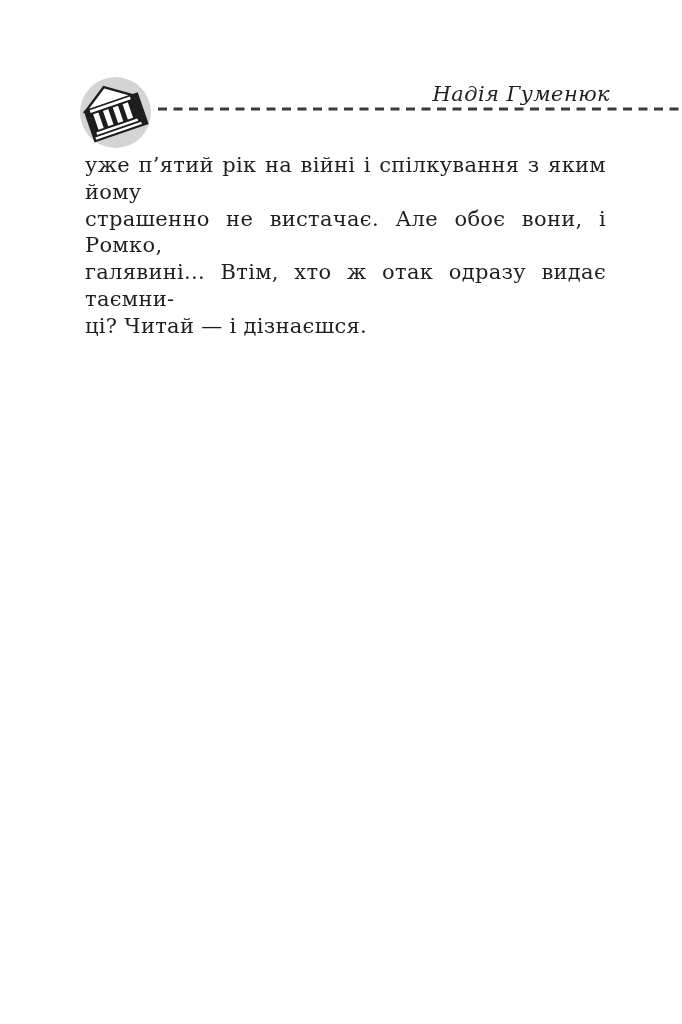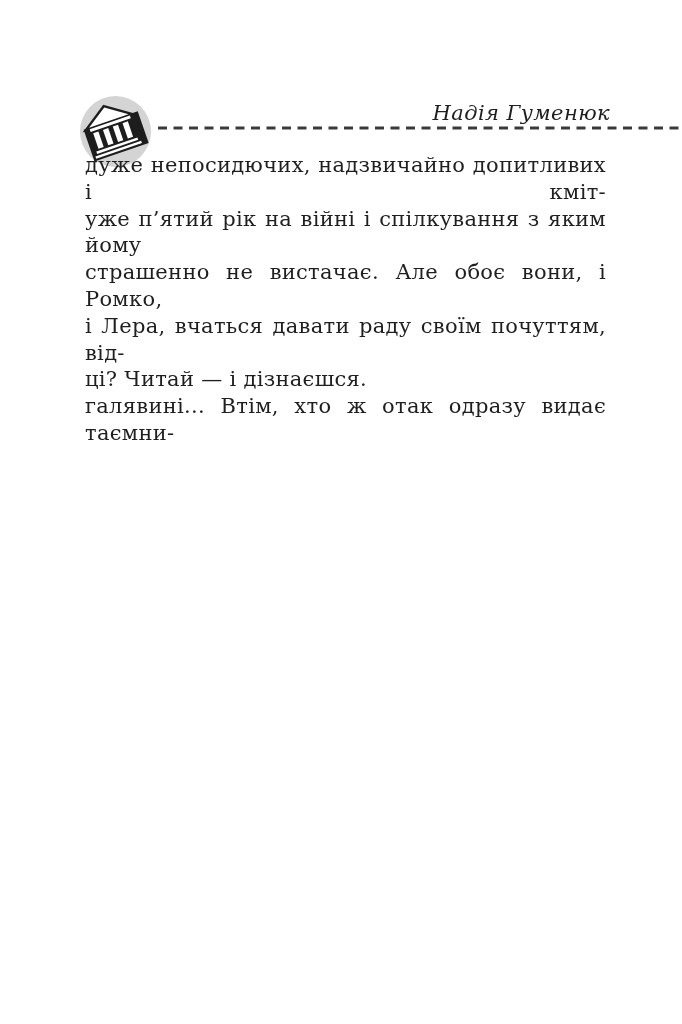--- a/index.html
+++ b/index.html
@@ -14,21 +14,21 @@
   .page{
     position:relative;
     width:682px;
     height:1024px;
     background:var(--paper);
     overflow:hidden;
     font-family:"DejaVu Serif","Liberation Serif",serif;
   }
   .header{
     position:absolute;
-    top:95px;
+    top:76px;
     left:78px;
     right:70px;
     height:76px;
   }
   .logo{
     position:absolute;
     left:0;
     top:0;
     width:75px;
     height:75px;
@@ -98,21 +98,19 @@
 
     <div class="author">Надія Гуменюк</div>
 
     <svg class="divider" width="100%" height="4" preserveAspectRatio="none" aria-hidden="true">
       <line x1="0" y1="2" x2="100%" y2="2" stroke="#3a3a3a" stroke-width="3" stroke-dasharray="9 6.5"></line>
     </svg>
 
   </div>
 
   <div class="content">
-    <div class="line">дуже непосидючих, надзвичайно допитливих і кміт-</div>
     <div class="line">уже п’ятий рік на війні і спілкування з яким йому</div>
     <div class="line">страшенно не вистачає. Але обоє вони, і Ромко,</div>
-    <div class="line">і Лера, вчаться давати раду своїм почуттям, від-</div>
+    <div class="line">галявині... Втім, хто ж отак одразу видає таємни-</div>
     <div class="line last">ці? Читай — і дізнаєшся.</div>
-    <div class="line">галявині... Втім, хто ж отак одразу видає таємни-</div>
   </div>
 
 </div>
 
 </body></html>

